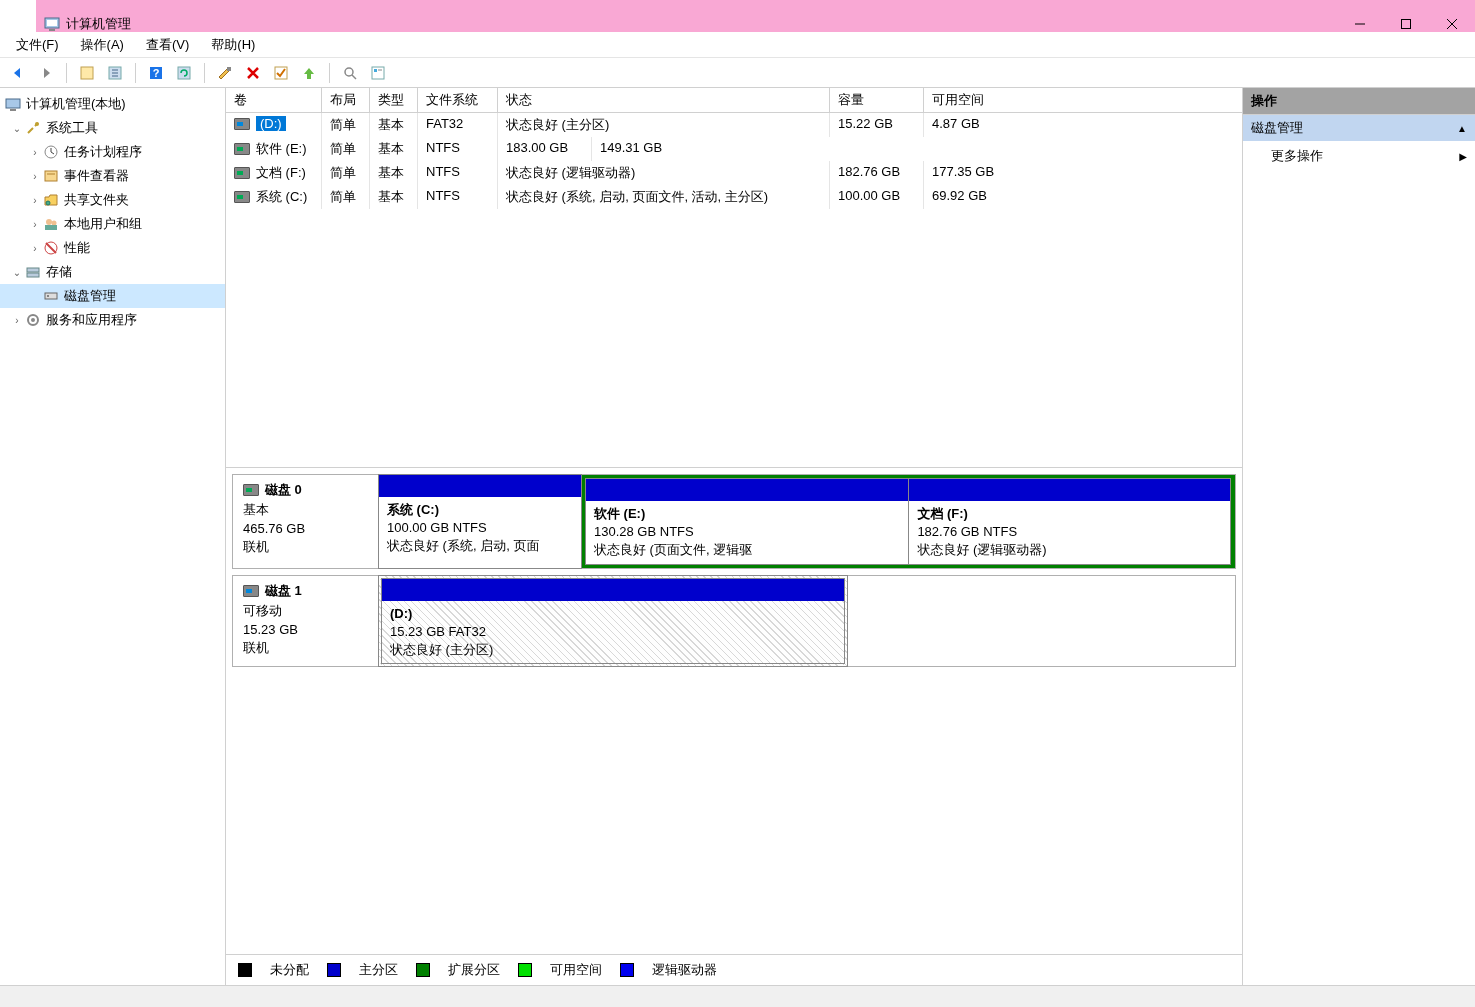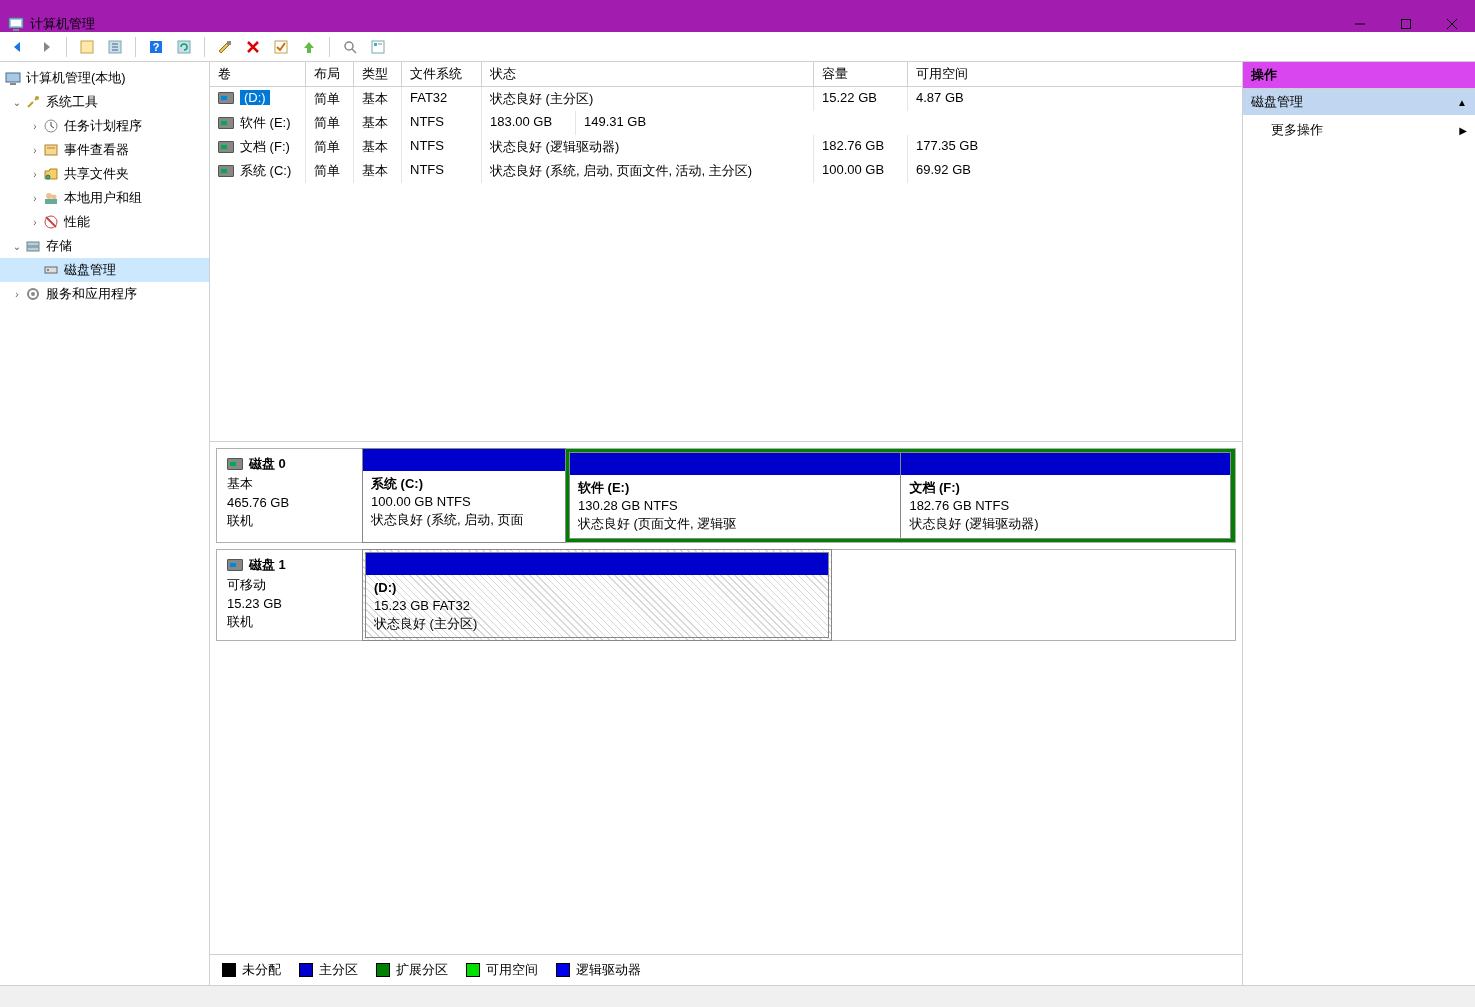--- a/index.html
+++ b/index.html
@@ -10,21 +10,22 @@
       color: #000;
       overflow: hidden;
       width: 1475px;
       height: 1007px;
     }
     .window { display:flex; flex-direction:column; height:100%; }
     .titlebar {
       height: 32px;
       display:flex; align-items:center; justify-content:space-between;
       padding: 16px 0 0 8px;
-      background:#a21caf;
+      background:#f9a8d4;
+      margin-left:36px;
     }
     .titlebar-left { display:flex; align-items:center; gap:6px; }
     .titlebar-icon { width:16px; height:16px; display:inline-block; }
     .win-controls { display:flex; height:100%; }
     .win-btn { width:46px; display:flex; align-items:center; justify-content:center; font-size:12px; color:#333;}
     .menubar {
       height:26px; display:flex; align-items:center; gap:2px;
       padding: 0 6px; border-bottom:1px solid #e5e5e5;
     }
     .menu-item { padding: 2px 10px; }
@@ -36,21 +37,21 @@
     .tool-btn {
       width:24px; height:24px; display:flex; align-items:center; justify-content:center;
       border:1px solid transparent; border-radius:3px;
     }
     .tool-btn svg { width:16px; height:16px; }
 
     .content {
       flex:1; display:flex; border-top:0;
     }
     .sidebar-tree {
-      width:210px; border-right:1px solid #d0d0d0; padding:4px 0;
+      width:226px; border-right:1px solid #d0d0d0; padding:4px 0;
       overflow:auto;
     }
     .tree-node { display:flex; align-items:center; height:24px; padding-right:6px; white-space:nowrap;}
     .tree-node.selected { background:#cce8ff; }
     .tree-expander { width:14px; text-align:center; color:#666; font-size:10px;}
     .tree-icon { width:18px; height:18px; margin-right:4px; display:flex; align-items:center; justify-content:center; }
 
     .center {
       flex:1; display:flex; flex-direction:column; border-right:1px solid #d0d0d0;
     }
@@ -84,26 +85,26 @@
     .part .pname { font-weight:bold; }
     .primary .bar { background:#0000cc; }
     .logical .bar { background:#0000cc; }
     .removable-part .bar { background:#0000cc; }
     .ext-container { border:4px solid #008000; padding:0; display:flex; flex:1; }
     .diag-hatch {
       background: repeating-linear-gradient(45deg, #fefefe, #fefefe 4px, #d8d8d8 4px, #d8d8d8 5px);
     }
 
     .legend { padding:6px 12px; display:flex; gap:18px; align-items:center; border-top:1px solid #d0d0d0; margin-top:auto;}
-    .legend-item { display:flex; align-items:center; gap:6px; }
+    .legend-item { display:flex; align-items:center; gap:18px; }
     .legend-sw { width:14px; height:14px; border:1px solid #000;}
 
     .actions-pane { width:232px; display:flex; flex-direction:column; }
     .actions-header {
-      background:#d946ef; border-bottom:1px solid #d0d0d0; padding:4px 8px; font-weight:bold;
+      background:#a3a3a3; border-bottom:1px solid #d0d0d0; padding:4px 8px; font-weight:bold;
     }
     .actions-group-title {
       background:#c1d6f0; padding:4px 8px; display:flex; justify-content:space-between; align-items:center;
     }
     .actions-item { padding:6px 8px 6px 28px; display:flex; justify-content:space-between; align-items:center;gap:8px;}
     .actions-caret { font-size:10px; }
 
     .statusbar { height:22px; border-top:1px solid #d0d0d0; background:#f0f0f0;}
   </style>
 </head>
@@ -134,20 +135,26 @@
         </div>
       <div class="win-btn">
           <svg width="12" height="12">
             <line x1="1" y1="1" x2="11" y2="11" stroke="#000"></line>
             <line x1="11" y1="1" x2="1" y2="11" stroke="#000"></line>
           </svg>
         </div>
     </div>
   </div>
 
+  <div class="menubar">
+    <div class="menu-item">文件(F)</div>
+    <div class="menu-item">操作(A)</div>
+    <div class="menu-item">查看(V)</div>
+    <div class="menu-item">帮助(H)</div>
+  </div>
 
   <div class="toolbar">
     <div class="tool-btn">
         <svg viewBox="0 0 16 16">
           <path d="M10 3 L4 8 L10 13 Z" fill="#1a73e8"></path>
         </svg>
       </div>
     <div class="tool-btn">
         <svg viewBox="0 0 16 16">
           <path d="M6 3 L12 8 L6 13 Z" fill="#888"></path>

